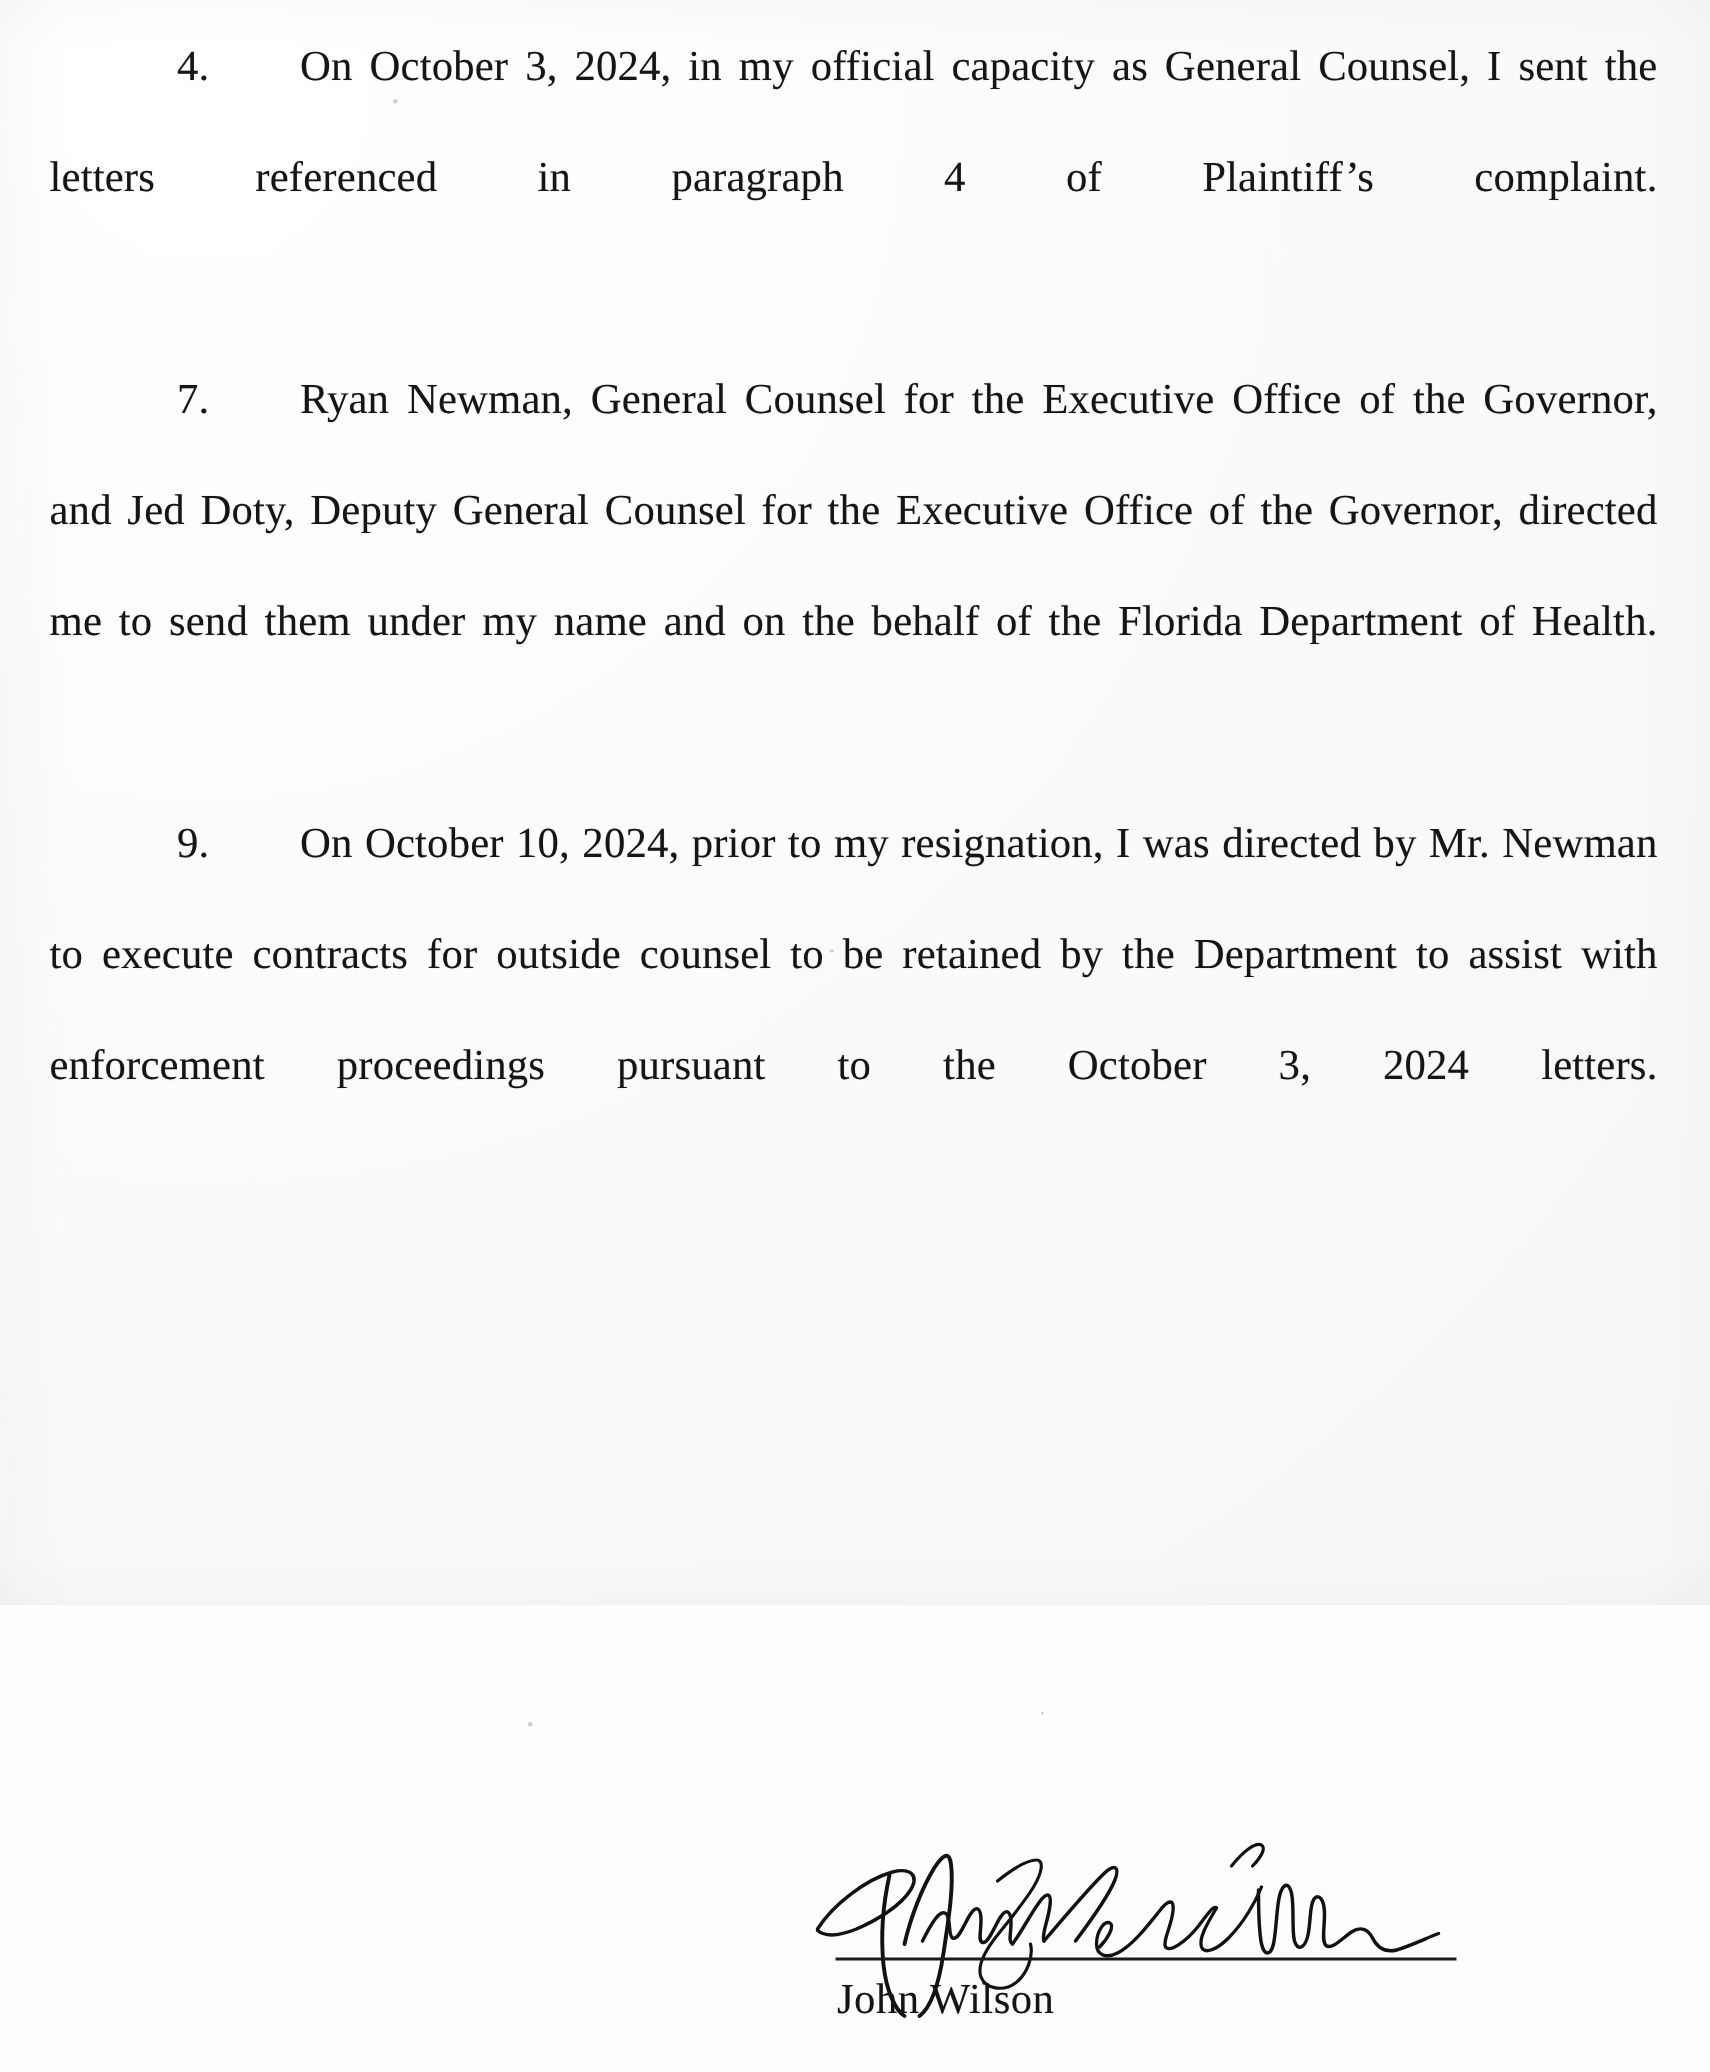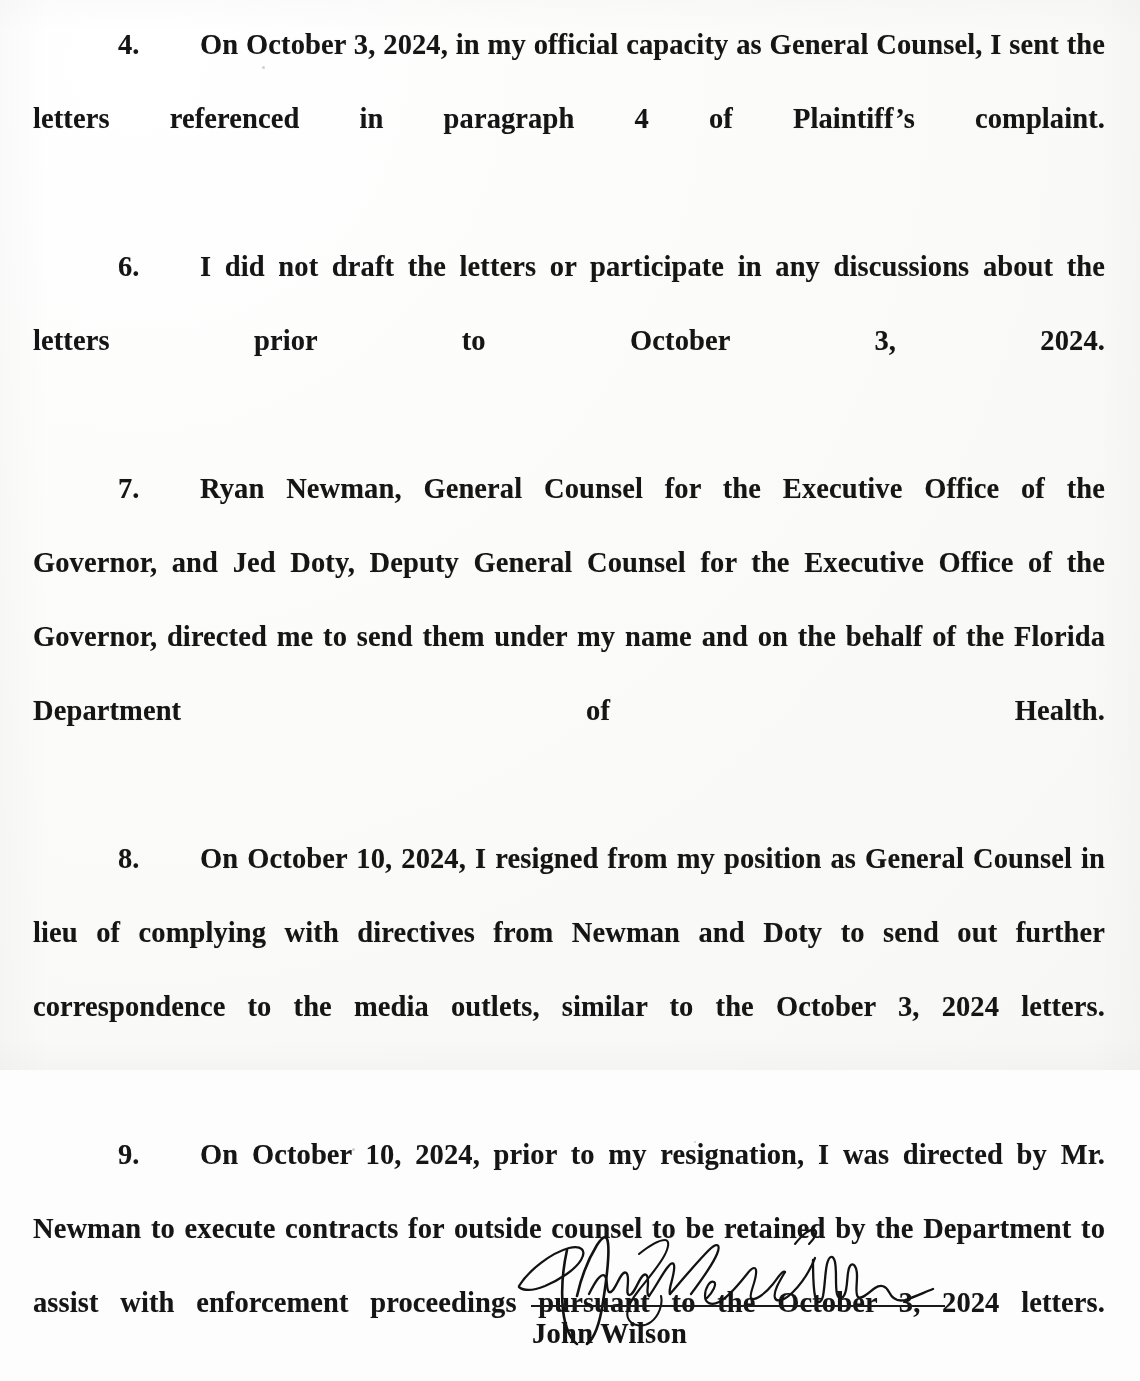--- a/index.html
+++ b/index.html
@@ -14,21 +14,20 @@
     color: #141414;
     overflow: hidden;
     position: relative;
   }
   #page {
     position: relative;
     width: 1140px;
     height: 1070px;
     background:
       radial-gradient(ellipse at 12% 6%, #ffffff 0%, #fbfbfa 45%, #f7f7f6 100%);
-    font-weight: bold;
   }
   
   .scan-noise {
     position: absolute;
     inset: 0;
     pointer-events: none;
     background:
       linear-gradient(90deg, rgba(150,150,150,0.045) 0%, rgba(255,255,255,0) 4%, rgba(255,255,255,0) 96%, rgba(160,160,160,0.05) 100%),
       linear-gradient(180deg, rgba(170,170,170,0.04) 0%, rgba(255,255,255,0) 3%, rgba(255,255,255,0) 97%, rgba(160,160,160,0.05) 100%);
   }
@@ -54,21 +53,21 @@
     width: 100%;
   }
   .num {
     display: inline-block;
     width: 82px;
     margin-left: 85px;
   }
   
   .sig-block {
     position: absolute;
-    left: 531px;
+    left: 557px;
     top: 1216px;
     width: 420px;
     height: 150px;
   }
   .sig-svg {
     position: absolute;
     left: -24px;
     top: -6px;
     width: 440px;
     height: 135px;
@@ -113,31 +112,25 @@
   <div class="speck" style="left:352px; top:1148px; width:3px; height:3px;"></div>
   <div class="speck" style="left:694px; top:1141px; width:2px; height:2px;"></div>
 
   <div class="body-text">
 
     <p class="para">
       <span class="num">4.</span><span>On October 3, 2024, in my official capacity as General Counsel, I sent the letters referenced in paragraph 4 of Plaintiff’s complaint.</span>
     </p>
 
 
-    <p class="para">
-      <span class="num">6.</span><span>I did not draft the letters or participate in any discussions about the letters prior to October 3, 2024.</span>
-    </p>
 
     <p class="para">
       <span class="num">7.</span><span>Ryan Newman, General Counsel for the Executive Office of the Governor, and Jed Doty, Deputy General Counsel for the Executive Office of the Governor, directed me to send them under my name and on the behalf of the Florida Department of Health.</span>
     </p>
 
-    <p class="para">
-      <span class="num">8.</span><span>On October 10, 2024, I resigned from my position as General Counsel in lieu of complying with directives from Newman and Doty to send out further correspondence to the media outlets, similar to the October 3, 2024 letters.</span>
-    </p>
 
     <p class="para">
       <span class="num">9.</span><span>On October 10, 2024, prior to my resignation, I was directed by Mr. Newman to execute contracts for outside counsel to be retained by the Department to assist with enforcement proceedings pursuant to the October 3, 2024 letters.</span>
     </p>
 
   </div>
 
   <div class="sig-block">
 
     <svg class="sig-svg" viewBox="0 0 440 135">

